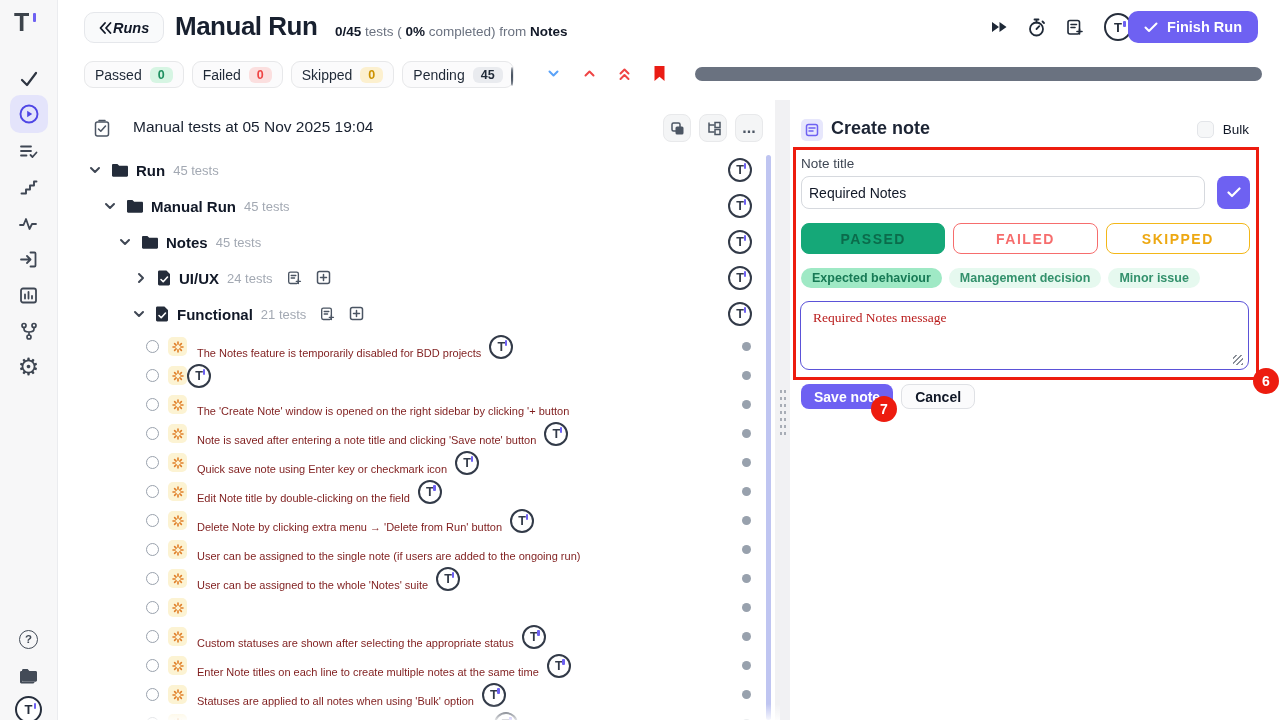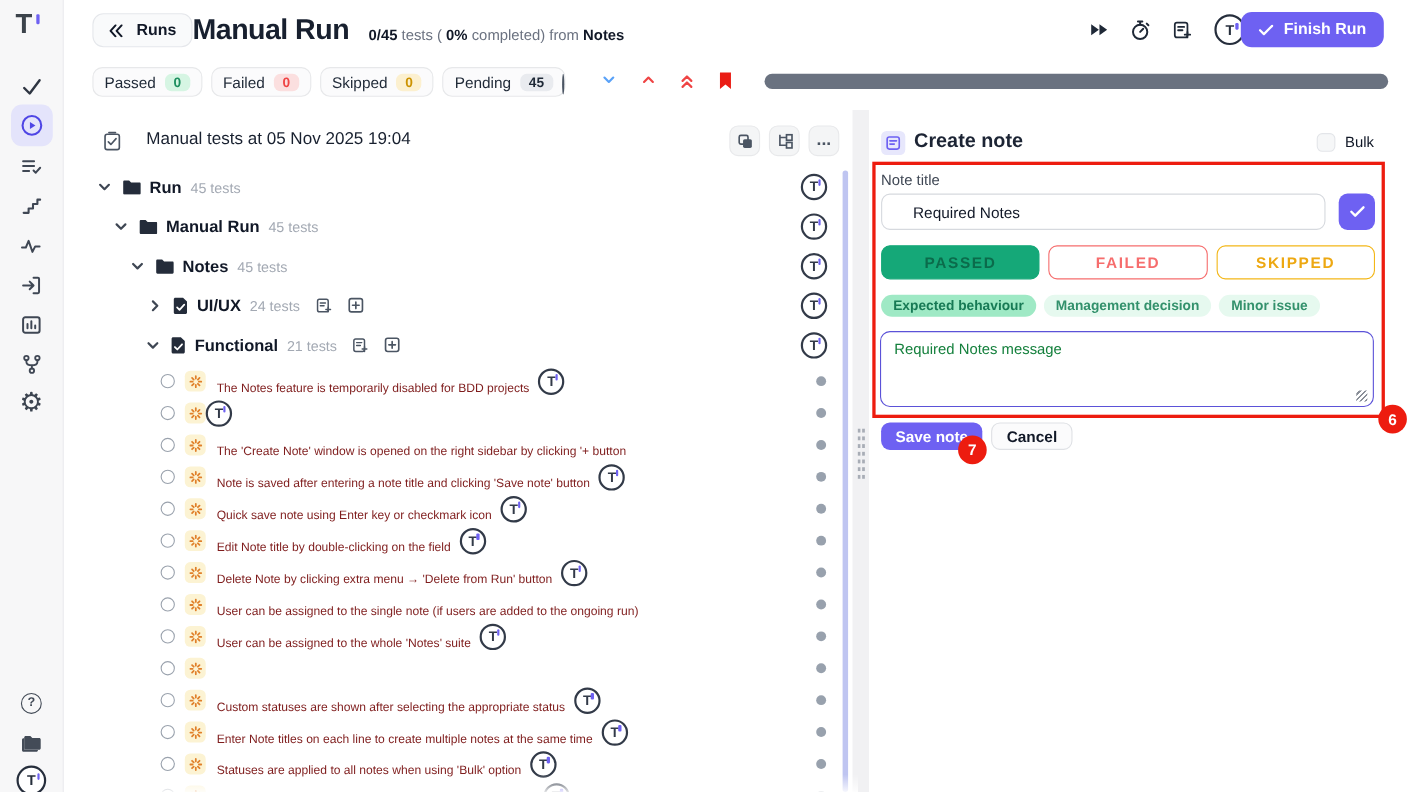--- a/index.html
+++ b/index.html
@@ -20,22 +20,22 @@
     display:flex; align-items:center; justify-content:center; font-size:11.5px; font-weight:700; color:#434b57; }
   .logo-circle { width:27px; height:27px; border:2.3px solid #262e3c; border-radius:50%;
     display:flex; align-items:center; justify-content:center; background:#fff; position:relative; }
   .logo-circle b { font-weight:900; font-size:13px; color:#262e3c; position:relative; }
   .logo-circle b::after { content:""; position:absolute; top:1px; right:-4px; width:2.5px; height:6px;
     background:#6e61f2; border-radius:1px; }
 
   
   .hdr { position:absolute; left:58px; top:0; right:0; height:56px; background:#fff; }
   .back-btn { position:absolute; left:26px; top:12px; height:31px; padding:0 14px;
-    display:flex; align-items:center; gap:12px; background:#f9fafb; border:1px solid #e5e7eb;
-    border-radius:10px; font-size:14.5px; font-weight:600; color:#111827; cursor:pointer; }
+    display:flex; align-items:center; gap:1px; background:#f9fafb; border:1px solid #e5e7eb;
+    border-radius:10px; font-size:14.5px; font-weight:600; color:#111827; cursor:pointer;font-style:italic; }
   .page-title { position:absolute; left:117px; top:11px; font-size:26px; font-weight:800;
     letter-spacing:-.5px; color:#18202f; }
   .run-stats { position:absolute; left:277px; top:24px; font-size:13.5px; color:#6b7280; white-space:pre; }
   .run-stats b { color:#111827; }
   .hicons { position:absolute; right:148px; top:13px; display:flex; align-items:center; gap:19px; }
   .hic { cursor:pointer; display:flex; align-items:center; }
   .finish-btn { position:absolute; right:22px; top:11px; height:32px; padding:16px 16px;
     background:#6e61f2; color:#fff; border-radius:10px; display:flex; align-items:center; gap:9px;
     font-size:14.5px; font-weight:600; cursor:pointer; }
 
@@ -97,38 +97,38 @@
     border-radius:5px; display:flex; align-items:center; justify-content:center; }
   .np-title { position:absolute; left:41px; top:18px; font-size:18px; font-weight:700; color:#1c2434; }
   .bulk { position:absolute; right:31px; top:21px; display:flex; align-items:center; gap:9px; cursor:pointer; }
   .bulk-box { width:17px; height:17px; background:#f6f7f8; border:1px solid #e3e5e9; border-radius:5px; }
   .bulk-lbl { font-size:13.5px; color:#111827; }
 
   .redbox { position:absolute; left:3px; top:47px; width:466px; height:233px;
     border:3px solid #ed1c0f; pointer-events:none; z-index:4; }
   .nt-label { position:absolute; left:11px; top:56px; font-size:13.5px; color:#3f4754; }
   .nt-input { position:absolute; left:11px; top:76px; width:404px; height:33px;
-    border:1.4px solid #d6d9de; border-radius:8px; padding:0 28px; font-size:14px; color:#111827;
+    border:1.4px solid #d6d9de; border-radius:8px; padding:0 7px; font-size:14px; color:#111827;
     font-family:"Liberation Sans", sans-serif; background:#fff; outline:none; }
   .nt-check { position:absolute; left:427px; top:76px; width:33px; height:33px; background:#6e61f2;
     border:none; border-radius:8px; color:#fff; font-size:15px; cursor:pointer;
     display:flex; align-items:center; justify-content:center; }
   .statuses { position:absolute; left:11px; top:123px; width:449px; display:flex; gap:8px; }
   .sbtn { flex:1; height:31px; border-radius:8px; display:flex; align-items:center; justify-content:center;
     font-size:14px; font-weight:700; letter-spacing:1.5px; cursor:pointer; background:#fff; }
   .s-pass { background:#15a878; color:#0b6b4b; border:1.5px solid #15a878; }
   .s-fail { border:1.8px solid #f66d6d; color:#f66d6d; }
   .s-skip { border:1.8px solid #f3b718; color:#eda812; }
   .tags { position:absolute; left:11px; top:168px; display:flex; gap:7px; }
   .tag { padding:3px 11px; border-radius:11px; font-size:12.5px; font-weight:600; cursor:pointer; }
   .t-sel { background:#9fe9c5; color:#177a55; }
   .t-dim { background:#e6f9ef; color:#33916c; }
   .msg { position:absolute; left:10px; top:201px; width:449px; height:69px; border:1.6px solid #5b52d8;
-    border-radius:9px; padding:8px 12px; font-size:13.5px; color:#15803d; resize:none; outline:none;
-    font-family:Liberation Sans, sans-serif; }
+    border-radius:9px; padding:8px 12px; font-size:13.5px; color:#b91c1c; resize:none; outline:none;
+    font-family:Liberation Serif, serif; }
   .msg-handle { position:absolute; left:443px; top:255px; width:10px; height:10px;
     background:repeating-linear-gradient(135deg, transparent 0 2px, #8a8f98 2px 3.4px); pointer-events:none; }
   .save-row { position:absolute; left:11px; top:284px; display:flex; gap:8px; }
   .save-btn { height:25px; padding:0 13px; background:#6e61f2; color:#fff; border:none; border-radius:8px;
     font-size:14px; font-weight:600; cursor:pointer; font-family:"Liberation Sans", sans-serif; }
   .cancel-btn { height:25px; padding:0 13px; background:#fbfbfc; color:#111827; border:1px solid #dfe1e5;
     border-radius:8px; font-size:14px; font-weight:600; cursor:pointer; font-family:"Liberation Sans", sans-serif; }
   .abadge { position:absolute; width:26px; height:26px; background:#ed1c0f; border-radius:50%;
     color:#fff; font-size:14px; font-weight:700; display:flex; align-items:center; justify-content:center; z-index:6; }
 </style>

